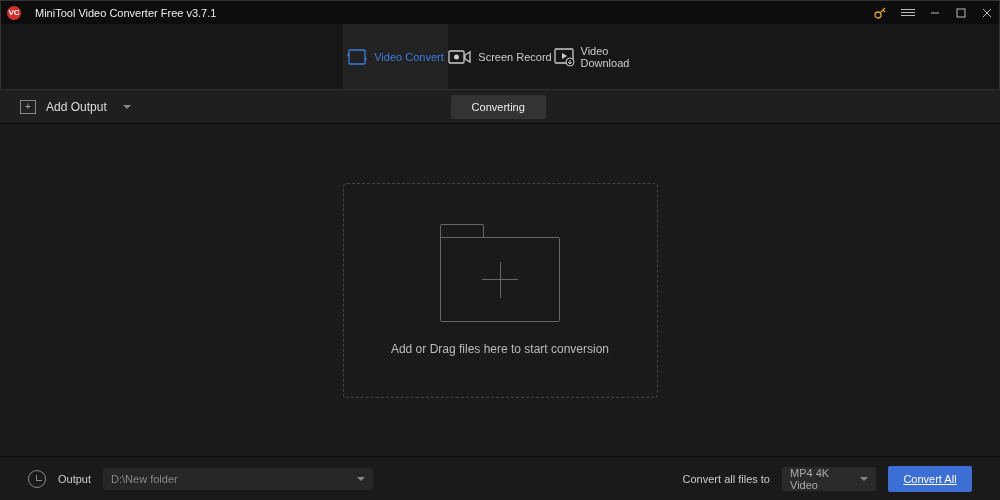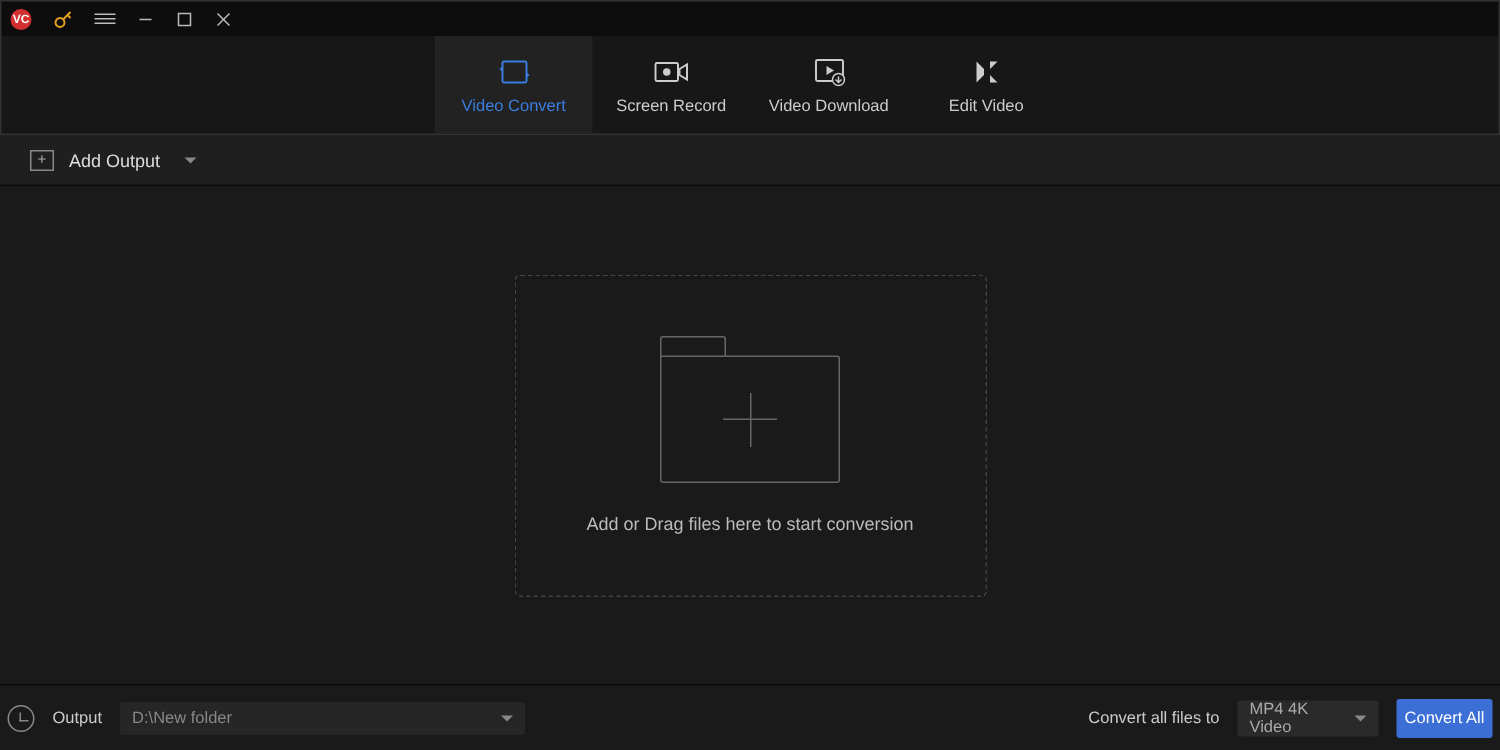--- a/index.html
+++ b/index.html
@@ -10,21 +10,21 @@
   .app-icon { width: 14px; height: 14px; background: #d32f2f; border-radius: 50%; display: flex; align-items: center; justify-content: center; font-size: 8px; font-weight: bold; color: #fff; margin-right: 14px; }
   .title { font-size: 11px; color: #eee; flex: 1; }
   .titlebar-btns { display: flex; align-items: center; gap: 14px; }
   .key-icon svg { display: block; }
   .winbtn { width: 12px; height: 12px; display: flex; align-items: center; justify-content: center; cursor: pointer; }
   .hamburger { display: flex; flex-direction: column; gap: 2px; }
   .hamburger span { width: 14px; height: 1px; background: #bbb; }
   
   
   .maintabs { height: 66px; background: #171717; display: flex; justify-content: center; align-items: stretch; border: 1px solid #333; border-top: none; }
-  .maintab { width: 105px; display: flex; flex-direction: column; align-items: center; justify-content: center; gap: 6px; cursor: pointer; font-size: 11px; color: #ccc; }
+  .maintab { width: 105px; display: flex; flex-direction: row; align-items: center; justify-content: center; gap: 6px; cursor: pointer; font-size: 11px; color: #ccc; }
   .maintab.active { background: #222; color: #3b7ee0; }
   .maintab .icon { height: 22px; display: flex; align-items: center; justify-content: center; }
   
   
   .toolbar { height: 34px; background: #1f1f1f; display: flex; align-items: center; padding: 0 20px; border-bottom: 1px solid #0a0a0a; }
   .addfiles { display: flex; align-items: center; gap: 10px; font-size: 12px; color: #ddd; cursor: pointer; }
   .addfiles .plusbox { width: 16px; height: 14px; border: 1px solid #888; position: relative; display:flex; align-items:center; justify-content:center; font-size:10px; color:#aaa; }
   .addfiles .chev { margin-left: 6px; }
   .subtabs { display: flex; margin-left: 320px; background: #2a2a2a; border-radius: 2px; overflow: hidden; }
   .subtab { width: 95px; height: 24px; display: flex; align-items: center; justify-content: center; font-size: 11px; cursor: pointer; color: #888; }
@@ -35,36 +35,37 @@
   .dropzone { width: 315px; height: 215px; border: 1px dashed #444; border-radius: 4px; display: flex; flex-direction: column; align-items: center; justify-content: center; gap: 20px; cursor: pointer; }
   .foldericon { width: 120px; height: 98px; position: relative; }
   .folder-tab { position: absolute; top: 0; left: 0; width: 44px; height: 14px; border: 1px solid #666; border-bottom: none; border-radius: 2px 2px 0 0; }
   .folder-body { position: absolute; top: 13px; left: 0; right: 0; bottom: 0; border: 1px solid #666; border-radius: 0 2px 2px 2px; display: flex; align-items: center; justify-content: center; }
   .plus-h, .plus-v { position: absolute; background: #666; }
   .plus-h { width: 36px; height: 1px; }
   .plus-v { width: 1px; height: 36px; }
   .droptext { font-size: 12px; color: #bbb; }
   
   
-  .bottombar { height: 44px; background: #1a1a1a; border-top: 1px solid #0a0a0a; display: flex; align-items: center; padding: 0 5px; gap: 12px; font-size: 11px; }
+  .bottombar { height: 44px; background: #1a1a1a; border-top: 1px solid #0a0a0a; display: flex; align-items: center; padding: 0 28px; gap: 12px; font-size: 11px; }
   .history-icon { width: 18px; height: 18px; border: 1.5px solid #888; border-radius: 50%; position: relative; cursor:pointer; }
   .history-icon::after { content:""; position:absolute; left:50%; top:50%; width:5px; height:5px; border-left:1.5px solid #888; border-bottom:1.5px solid #888; transform: translate(-1px,-4px); }
   .outlabel { color: #ccc; }
   .outpath { background: #262626; height: 22px; width: 270px; display: flex; align-items: center; padding: 0 8px; color: #888; font-size: 11px; border-radius: 2px; justify-content: space-between; cursor:pointer;gap:16px; }
   .spacer { flex: 1; }
   .convlabel { color: #ccc; margin-left: 29px; }
   .format { background: #2a2a2a; height: 24px; width: 94px; display: flex; align-items: center; padding: 0 8px; color: #aaa; font-size: 11px; border-radius: 2px; justify-content: space-between; cursor:pointer; }
-  .convertall { background: #3b6fd6; color: #fff; height: 26px; width: 64px; display: flex; align-items: center; justify-content: center; font-size: 11px; border-radius: 2px; cursor: pointer; }
+  .convertall { background: #3b6fd6; color: #fff; height: 26px; width: 84px; display: flex; align-items: center; justify-content: center; font-size: 11px; border-radius: 2px; cursor: pointer; text-decoration: underline; }
   .chevdown { width: 0; height: 0; border-left: 4px solid transparent; border-right: 4px solid transparent; border-top: 4px solid #888; }
 </style>
 </head>
 <body>
 
 <div class="titlebar">
   <div class="app-icon">VC</div>
+  <div class="title">MiniTool Video Converter Free v3.7.1</div>
   <div class="titlebar-btns">
     <div class="key-icon">
       <svg width="14" height="14" viewBox="0 0 14 14">
           <circle cx="5" cy="9" r="3" fill="none" stroke="#e6a323" stroke-width="1.3"></circle>
           <line x1="7" y1="7" x2="12" y2="2" stroke="#e6a323" stroke-width="1.3"></line>
           <line x1="10" y1="4" x2="12" y2="6" stroke="#e6a323" stroke-width="1.3"></line>
         </svg>
     </div>
     <div class="hamburger">
         <span></span>
@@ -115,38 +116,30 @@
     <div class="icon">
       <svg width="22" height="20" viewBox="0 0 22 20">
           <rect x="2" y="2" width="18" height="14" rx="1" fill="none" stroke="#ccc" stroke-width="1.3"></rect>
           <polygon points="9,6 9,12 14,9" fill="#ccc"></polygon>
           <circle cx="17" cy="15" r="4" fill="#171717" stroke="#ccc" stroke-width="1"></circle>
           <path d="M17 13 L17 17 M15 15 L17 17 L19 15" fill="none" stroke="#ccc" stroke-width="1"></path>
         </svg>
     </div>
     <span>Video Download</span>
   </div>
-  <div class="maintab">
-    <div class="icon">
-      <svg width="20" height="20" viewBox="0 0 20 20">
-          <path d="M3 3 L3 17 L8 12 L8 8 Z" fill="#ccc"></path>
-          <path d="M12 3 L12 8 L17 3 Z M12 12 L12 17 L17 17 Z" fill="#ccc"></path>
-        </svg>
-    </div>
-    <span>Edit Video</span>
-  </div>
 </div>
 
 <div class="toolbar">
   <div class="addfiles">
     <div class="plusbox">+</div>
     <span>Add Output</span>
     <div class="chevdown chev"></div>
   </div>
   <div class="subtabs">
+    <div class="subtab active">Converting</div>
   </div>
 </div>
 
 <div class="main">
   <div class="dropzone">
     <div class="foldericon">
       <div class="folder-tab"></div>
       <div class="folder-body">
         <div class="plus-h"></div>
         <div class="plus-v"></div>

